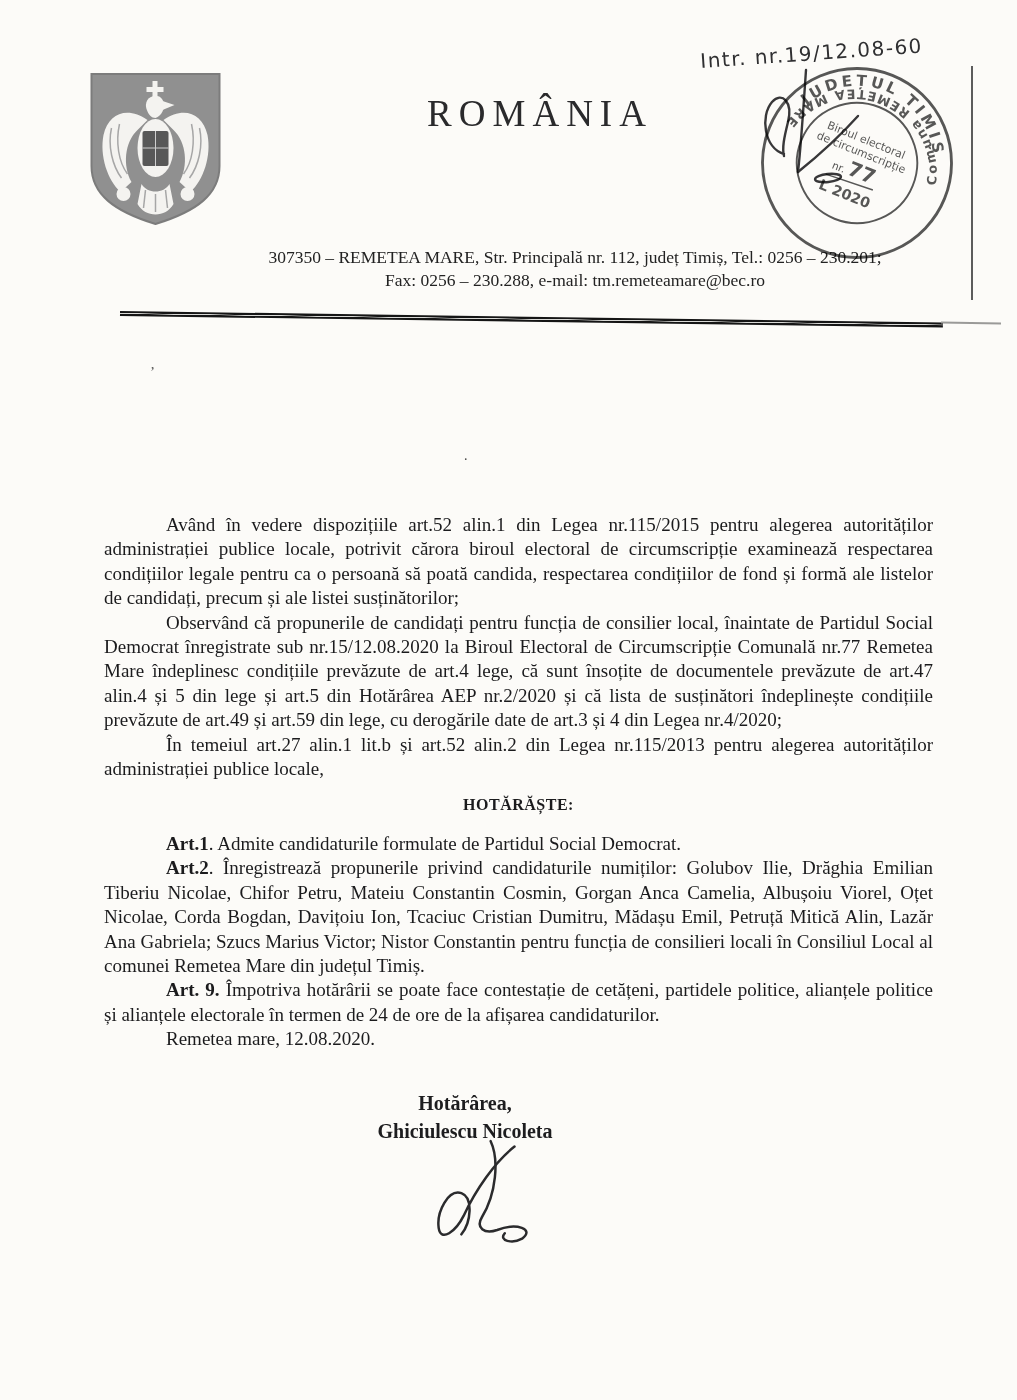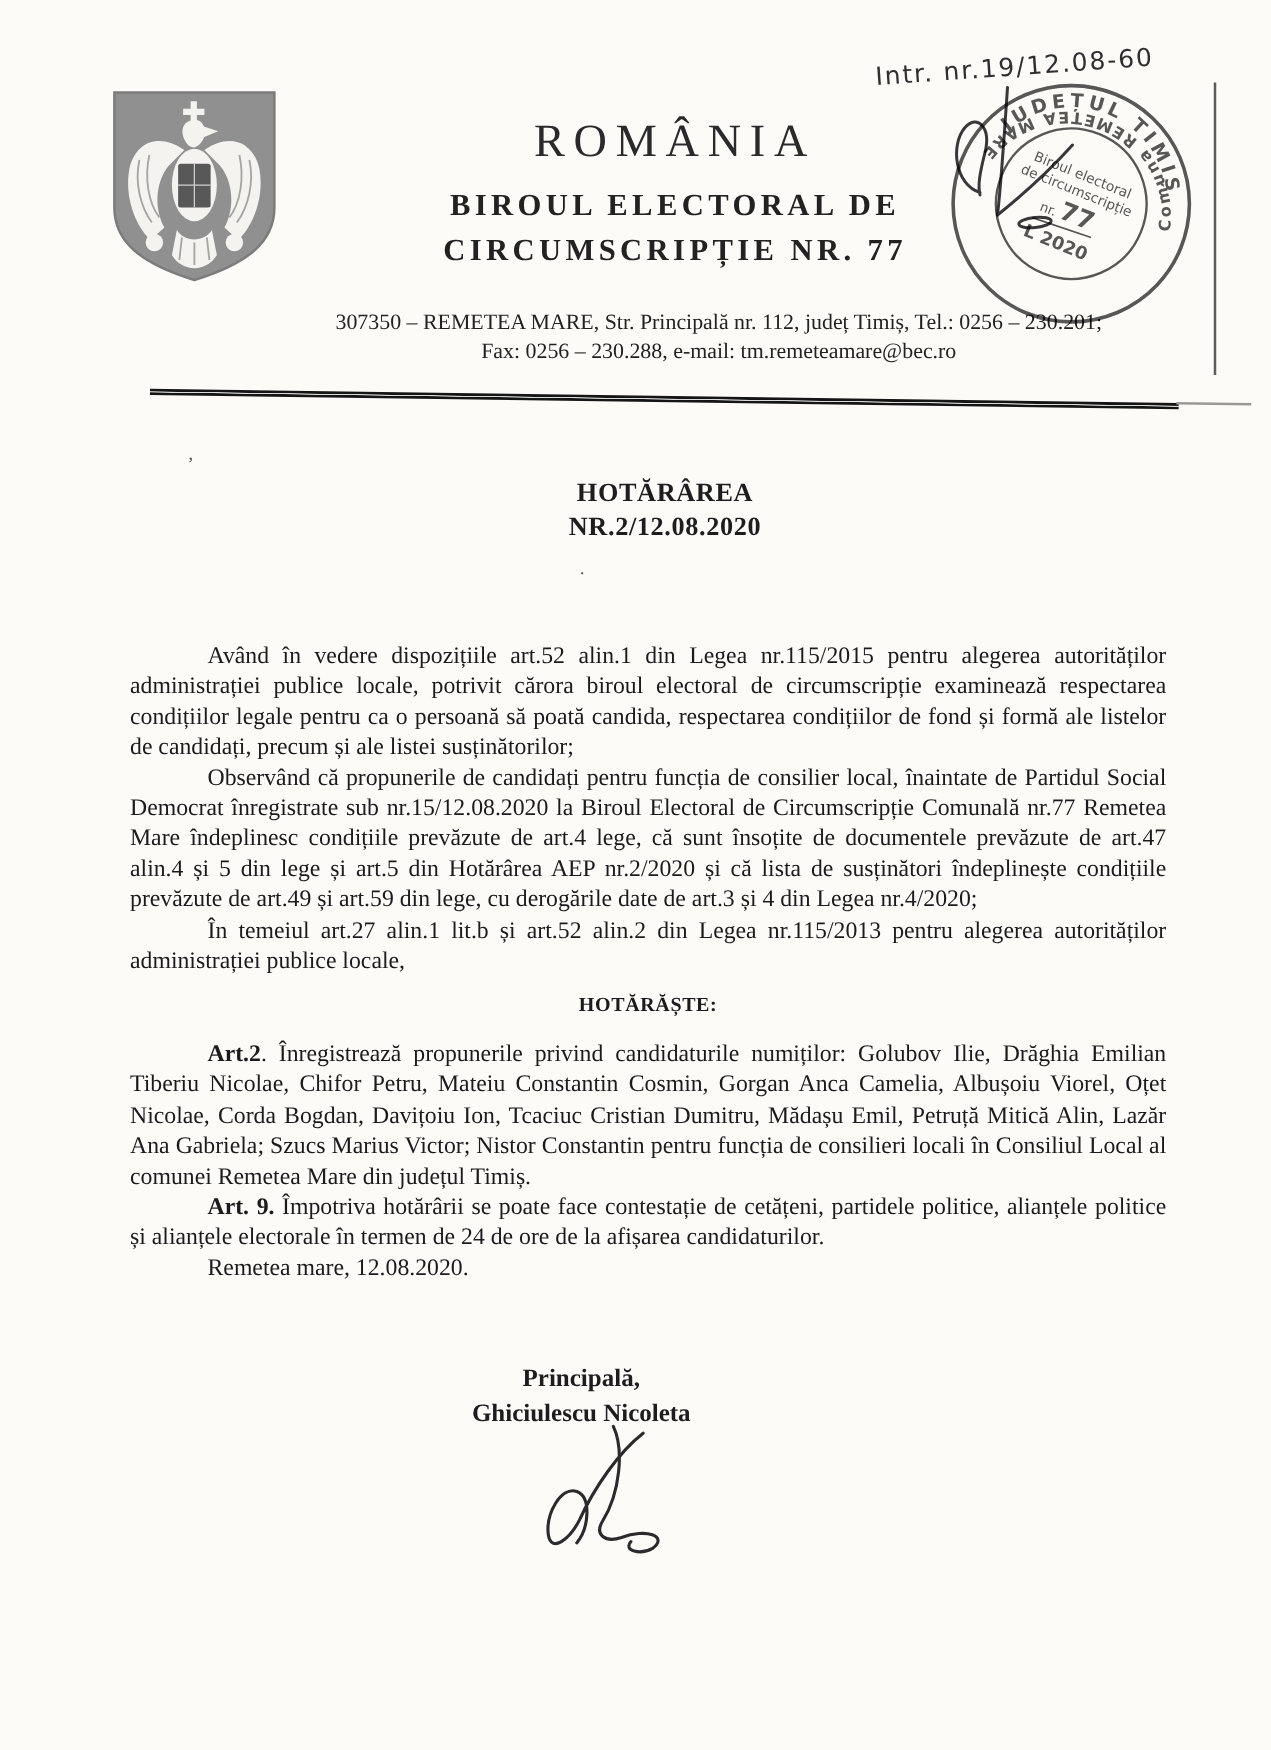--- a/index.html
+++ b/index.html
@@ -76,56 +76,51 @@
       <path d="M106,56 C110,74 107,94 98,106"></path>
       <path d="M60,122 L58,140 M70,126 L70,144 M80,122 L82,140"></path>
     </g>
     <rect x="57" y="63" width="26" height="35" rx="2" fill="#585858"></rect>
     <g stroke="#cfcfcf" stroke-width="1" fill="none">
       <path d="M70,63 L70,98 M57,80 L83,80"></path>
     </g>
   </svg>
 
   <div class="country">ROMÂNIA</div>
-  <div class="office">
-    <div>BIROUL ELECTORAL DE</div>
-    <div>CIRCUMSCRIPȚIE NR. 77</div>
-  </div>
   <div class="address">
     <div>307350 – REMETEA MARE, Str. Principală nr. 112, județ Timiș, Tel.: 0256 – 230.201;</div>
     <div>Fax: 0256 – 230.288, e-mail: tm.remeteamare@bec.ro</div>
   </div>
 
   <div class="rule"></div>
   <div class="rule-tail"></div>
 
   <div class="stray-a">’</div>
 
-  <div class="title">
-    <div>HOTĂRÂREA</div>
-    <div>NR.2/12.08.2020</div>
-  </div>
   <div class="stray-b">.</div>
 
   <div class="bodytext">
     <p>Având în vedere dispozițiile art.52 alin.1 din Legea nr.115/2015 pentru alegerea autorităților administrației publice locale, potrivit cărora biroul electoral de circumscripție examinează respectarea condițiilor legale pentru ca o persoană să poată candida, respectarea condițiilor de fond și formă ale listelor de candidați, precum și ale listei susținătorilor;</p>
     <p>Observând că propunerile de candidați pentru funcția de consilier local, înaintate de Partidul Social Democrat înregistrate sub nr.15/12.08.2020 la Biroul Electoral de Circumscripție Comunală nr.77 Remetea Mare îndeplinesc condițiile prevăzute de art.4 lege, că sunt însoțite de documentele prevăzute de art.47 alin.4 și 5 din lege și art.5 din Hotărârea AEP nr.2/2020 și că lista de susținători îndeplinește condițiile prevăzute de art.49 și art.59 din lege, cu derogările date de art.3 și 4 din Legea nr.4/2020;</p>
     <p>În temeiul art.27 alin.1 lit.b și art.52 alin.2 din Legea nr.115/2013 pentru alegerea autorităților administrației publice locale,</p>
     <p class="decision">HOTĂRĂȘTE:</p>
+    <p>
+      <span class="art-label">Art.1</span><span>. Admite candidaturile formulate de Partidul Social Democrat.</span>
+    </p>
     <p>
       <span class="art-label">Art.2</span><span>. Înregistrează propunerile privind candidaturile numiților: Golubov Ilie, Drăghia Emilian Tiberiu Nicolae, Chifor Petru, Mateiu Constantin Cosmin, Gorgan Anca Camelia, Albușoiu Viorel, Oțet Nicolae, Corda Bogdan, Davițoiu Ion, Tcaciuc Cristian Dumitru, Mădașu Emil, Petruță Mitică Alin, Lazăr Ana Gabriela; Szucs Marius Victor; Nistor Constantin pentru funcția de consilieri locali în Consiliul Local al comunei Remetea Mare din județul Timiș.</span>
     </p>
     <p>
       <span class="art-label">Art. 9.</span><span> Împotriva hotărârii se poate face contestație de cetățeni, partidele politice, alianțele politice și alianțele electorale în termen de 24 de ore de la afișarea candidaturilor.</span>
     </p>
     <p>Remetea mare, 12.08.2020.</p>
   </div>
 
   <div class="signoff">
-    <div>Principală,</div>
+    <div>Hotărârea,</div>
     <div>Ghiciulescu Nicoleta</div>
   </div>
 
   <svg class="sig" viewBox="0 0 120 110">
     <g fill="none" stroke="#2b2b2d" stroke-width="2.3" stroke-linecap="round">
       <path d="M78,8 C60,22 42,48 31,72 C24,86 10,97 8,83 C6,68 17,47 29,51 C40,55 38,78 29,89"></path>
       <path d="M56,3 C64,20 61,52 48,73 C42,83 50,89 62,85 C80,78 97,84 85,93 C76,98 63,95 69,88"></path>
     </g>
   </svg>
 

